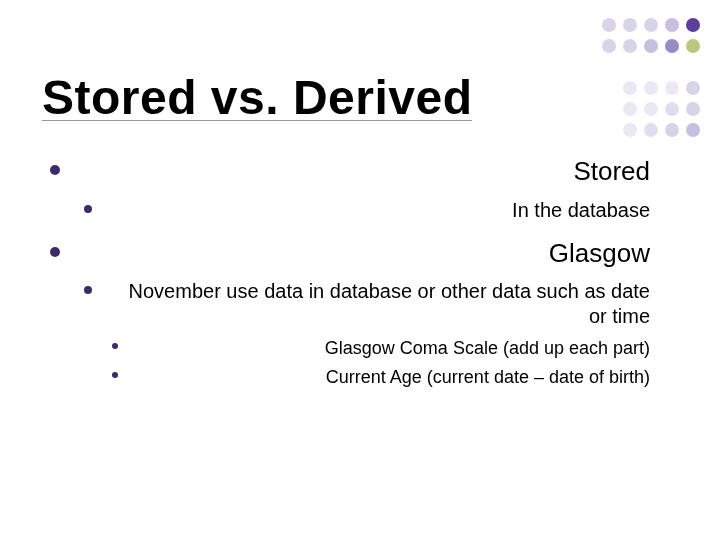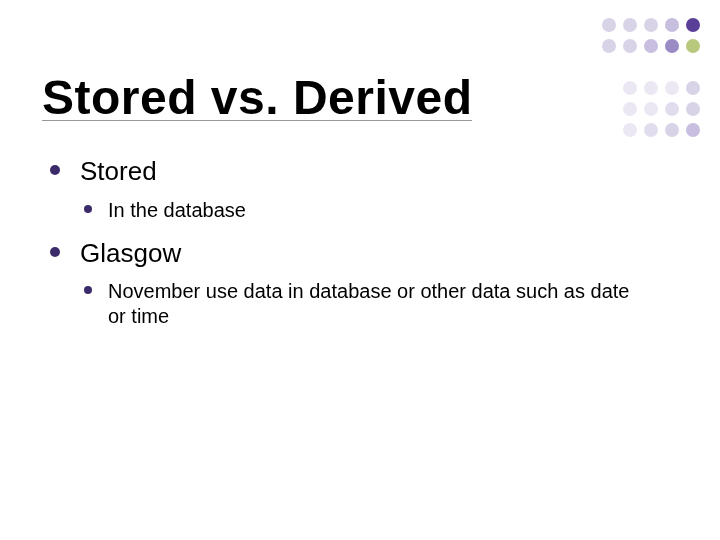--- a/index.html
+++ b/index.html
@@ -46,20 +46,21 @@
   ul {
     list-style: none;
     margin: 0;
     padding: 0;
   }
   li.lvl1 {
     position: relative;
     padding-left: 30px;
     margin-bottom: 14px;
     font-size: 26px;
+    text-align: right;
   }
   li.lvl1::before {
     content: "";
     position: absolute;
     left: 0;
     top: 10px;
     width: 10px;
     height: 10px;
     background: #3b2b6b;
     border-radius: 50%;
@@ -167,18 +168,26 @@
           <li>
             <span>In the database</span>
           </li>
         </ul>
       </li>
       <li class="lvl1">
         <span>Glasgow</span>
         <ul class="sub2">
           <li>
             <span>November use data in database or other data such as date or time</span>
+            <ul class="sub3">
+              <li>
+                <span>Glasgow Coma Scale (add up each part)</span>
+              </li>
+              <li>
+                <span>Current Age (current date – date of birth)</span>
+              </li>
+            </ul>
           </li>
         </ul>
       </li>
     </ul>
   </div>
 </div>
 
 </body></html>

